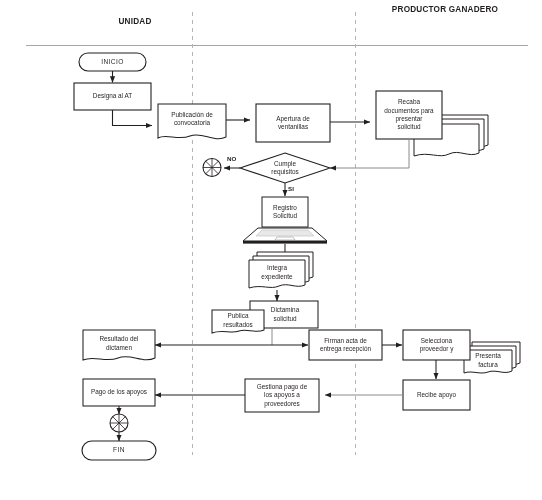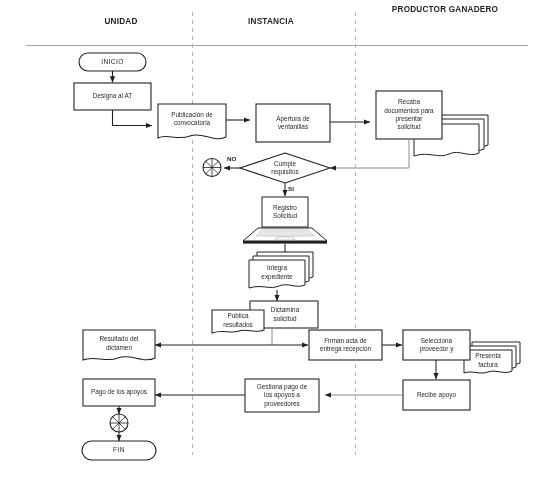--- a/index.html
+++ b/index.html
@@ -19,26 +19,25 @@
   .edgelabel{
     position:absolute;font-size:6.2px;color:#231f20;font-weight:bold;
   }
   .term-label{font-size:6.6px;letter-spacing:.4px;}
 </style>
 </head>
 <body>
 
 <div id="stage">
 
-  <div class="lane-title" style="left:56px;top:16px;width:130px;">
+  <div class="lane-title" style="left:70px;top:16px;width:130px;">
     <div>UNIDAD</div>
   </div>
 
   <div class="lane-title" style="left:206px;top:16px;width:130px;">
-    <div>INSTANCIA</div>
   </div>
 
   <div class="lane-title" style="left:370px;top:4px;width:150px;text-align:center;">
     <div>PRODUCTOR GANADERO</div>
   </div>
 
   <svg id="chart" viewBox="0 0 542 500">
     <defs>
       <marker id="arw" markerWidth="7" markerHeight="7" refX="6.2" refY="2.6" orient="auto" markerUnits="userSpaceOnUse">
         <path d="M0,0 L6.4,2.6 L0,5.2 z" fill="#231f20"></path>

